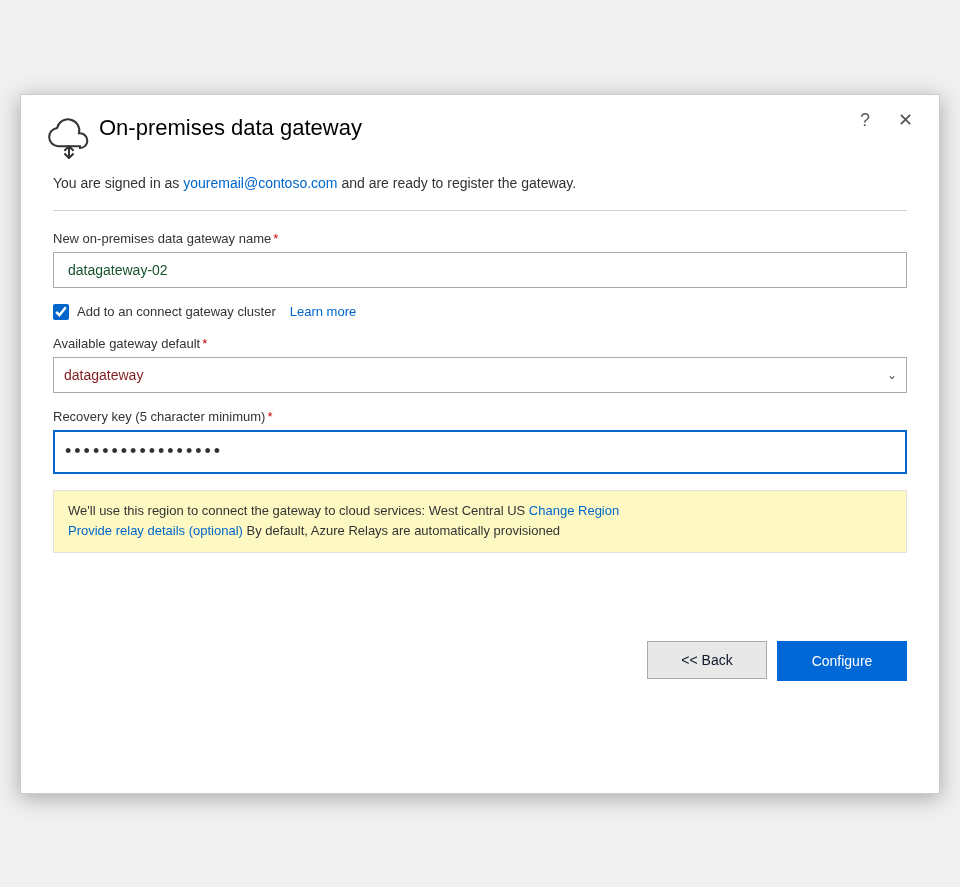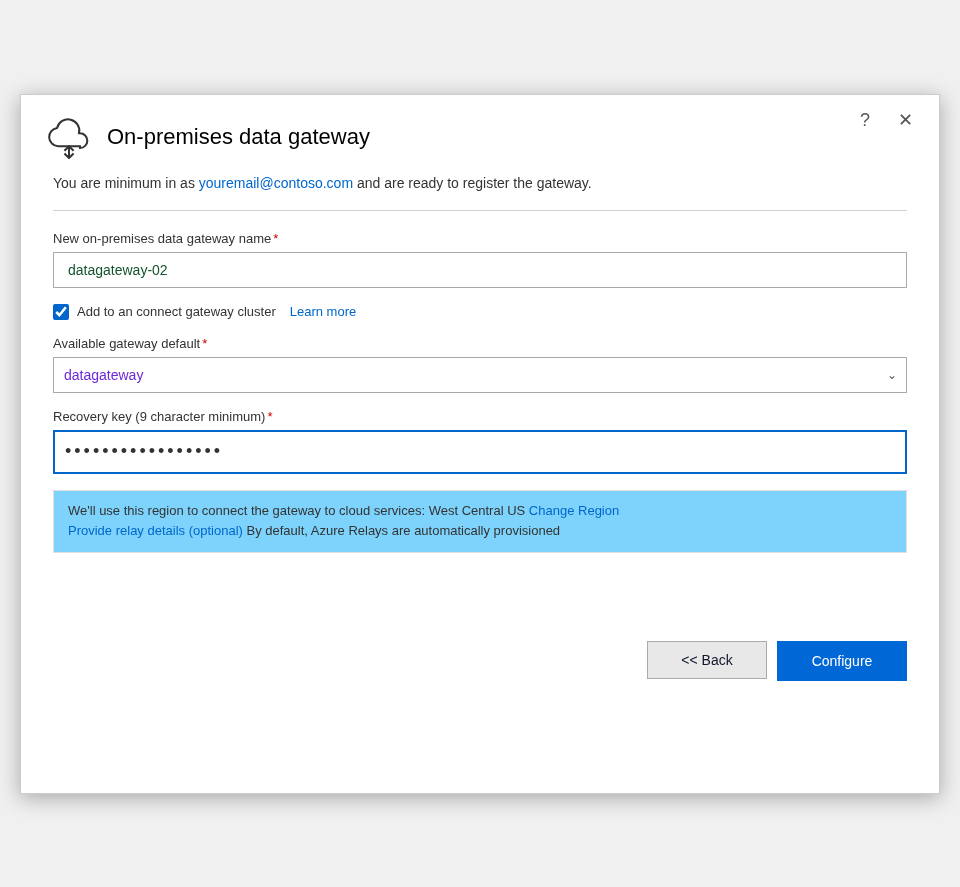--- a/index.html
+++ b/index.html
@@ -31,22 +31,21 @@
 
     .dialog-header {
       display: flex;
       align-items: center;
       justify-content: space-between;
       padding: 20px 24px 14px 24px;
     }
 
     .dialog-title-area {
       display: flex;
-      align-items: center;
-      gap: 14px;
+      gap: 6px;
     }
 
     .cloud-icon {
       width: 48px;
       height: 44px;
     }
 
     .dialog-title {
       font-size: 22px;
       font-weight: 400;
@@ -149,21 +148,21 @@
     .select-wrapper {
       position: relative;
       width: 100%;
     }
 
     .select-input {
       width: 100%;
       padding: 8px 32px 8px 10px;
       border: 1px solid #aaa;
       font-size: 14px;
-      color: #6d28d9;
+      color: #7f1d1d;
       background: #fff;
       appearance: none;
       -webkit-appearance: none;
       height: 36px;
       cursor: pointer;
       outline: none;
     }
 
     .select-arrow {
       position: absolute;
@@ -180,21 +179,21 @@
       padding: 10px 10px;
       border: 2px solid #0066cc;
       font-size: 18px;
       color: #333;
       outline: none;
       height: 44px;
       letter-spacing: 3px;
     }
 
     .info-box {
-      background: #7dd3fc;
+      background: #fef9c3;
       border: 1px solid #e0e0e0;
       padding: 10px 14px;
       margin-top: 16px;
       font-size: 13px;
       color: #333;
       line-height: 1.6;
     }
 
     .info-box .link {
       color: #0066cc;
@@ -250,21 +249,21 @@
 
     <div class="dialog-controls">
       <button class="dialog-control-btn">?</button>
       <button class="dialog-control-btn">✕</button>
     </div>
   </div>
 
   <div class="dialog-content">
 
     <p class="signed-in-text">
-      <span>You are minimum in as </span><span class="email">youremail@contoso.com</span><span> and are ready to register the gateway.</span>
+      <span>You are signed in as </span><span class="email">youremail@contoso.com</span><span> and are ready to register the gateway.</span>
     </p>
 
     <hr class="divider">
 
     <div class="form-section">
       <label class="field-label">
         <span>New on-premises data gateway name</span><span class="required-star">*</span>
       </label>
       <input type="text" class="text-input" value="datagateway-02" style="">
     </div>
@@ -282,21 +281,21 @@
       <div class="select-wrapper">
         <select class="select-input">
           <option>datagateway</option>
         </select>
         <span class="select-arrow">⌄</span>
       </div>
     </div>
 
     <div class="form-section">
       <label class="field-label">
-        <span>Recovery key (9 character minimum)</span><span class="required-star">*</span>
+        <span>Recovery key (5 character minimum)</span><span class="required-star">*</span>
       </label>
       <input type="password" class="password-input" value="passwordvalue1234" style="">
     </div>
 
     <div class="info-box">
       <div>
         <span>We'll use this region to connect the gateway to cloud services: West Central US</span>
         <a href="#" class="link">Change Region</a>
       </div>
       <div>

